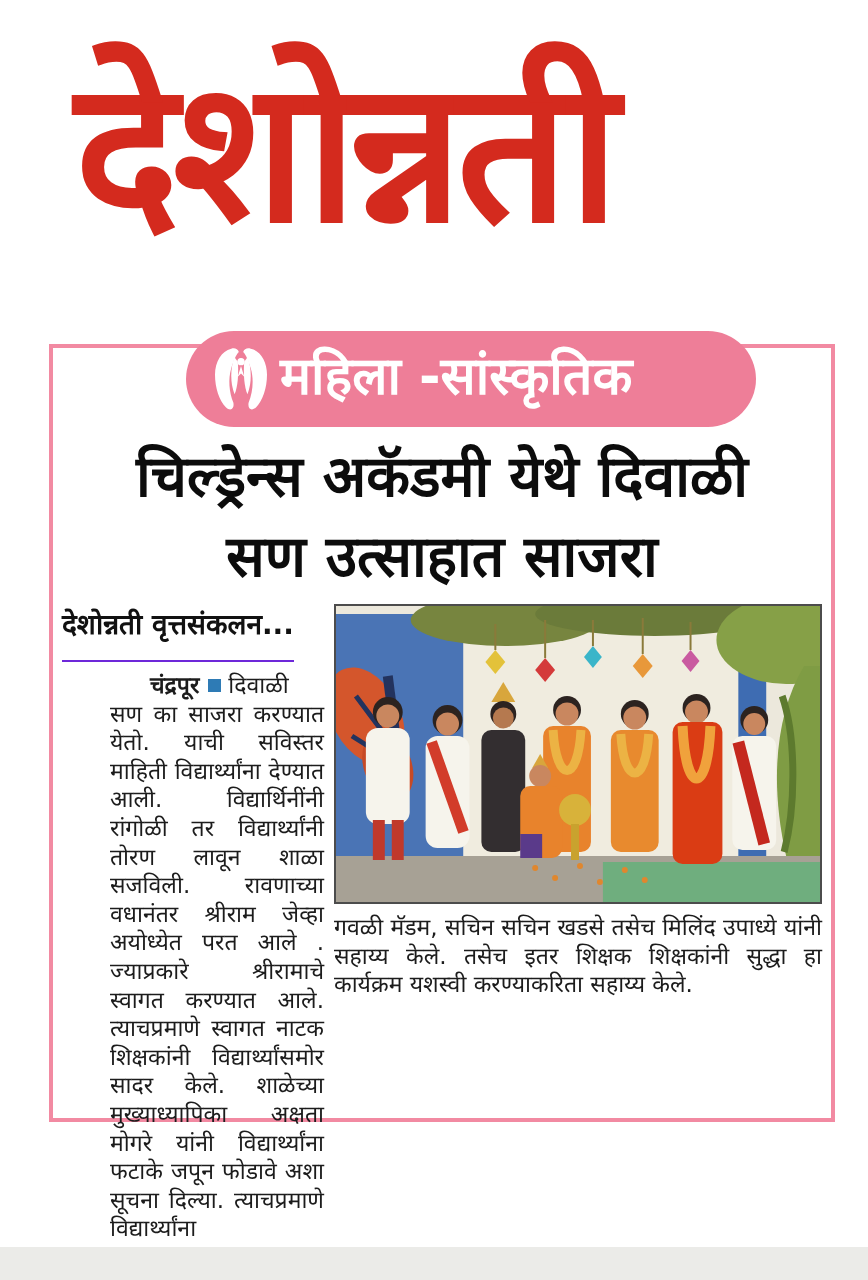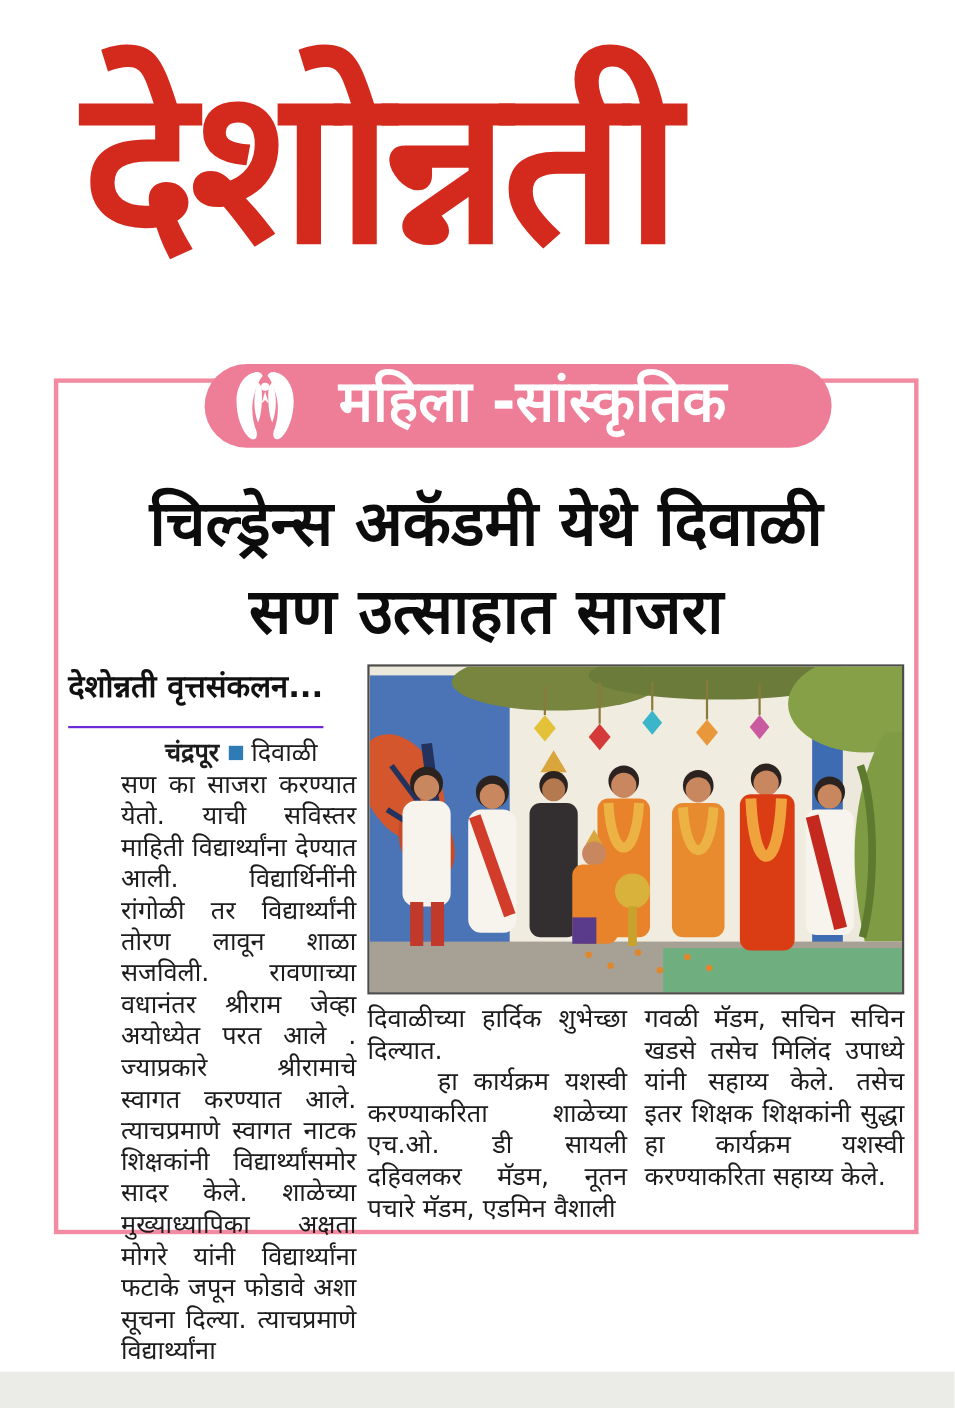--- a/index.html
+++ b/index.html
@@ -22,23 +22,23 @@
     font-size:196px;font-weight:700;color:var(--masthead-red);
     letter-spacing:-6px;line-height:1;white-space:nowrap;
   }
   
   .article-box{
     position:absolute;left:49px;top:344px;width:786px;height:778px;
     border:4px solid var(--box-border-pink);background:#fff;
   }
   
   .banner{
-    position:absolute;left:186px;top:331px;width:570px;height:76px;z-index:3;
+    position:absolute;left:186px;top:331px;width:570px;height:96px;z-index:3;
     background:var(--banner-pink);border-radius:48px;
-    display:flex;align-items:center;gap:28px;padding:0 26px 0 16px;
+    display:flex;align-items:center;gap:0;padding:0 26px 0 16px;
   }
   .banner .icon{flex:none;width:78px;height:78px;}
   .banner .label{
     color:#fff;font-size:52px;font-weight:700;white-space:nowrap;line-height:1;
     padding-bottom:6px;
   }
   
   .headline{
     position:absolute;top:88px;left:6px;right:6px;text-align:center;
     font-size:57px;line-height:80px;font-weight:700;color:#0c0c0c;
@@ -206,24 +206,20 @@
             <circle cx="205" cy="170" r="11" fill="#c9875f"></circle>
             <rect x="185" y="180" width="42" height="72" rx="10" fill="#e8832c"></rect>
             <rect x="185" y="228" width="22" height="24" fill="#5a3a8a"></rect>
             <circle cx="240" cy="204" r="16" fill="#d8b23a"></circle>
             <rect x="236" y="218" width="8" height="36" fill="#c9a22e"></rect>
           </svg>
         </div>
 
         <div class="text-cols">
           <div class="col bodytext">
-            <p>दिवाळीच्या हार्दिक शुभेच्छा दिल्यात.</p>
-            <p class="p-indent">हा कार्यक्रम यशस्वी करण्याकरिता शाळेच्या एच.ओ. डी सायली दहिवलकर मॅडम, नूतन पचारे मॅडम, एडमिन वैशाली</p>
-          </div>
-          <div class="col bodytext">
             <p>गवळी मॅडम, सचिन सचिन खडसे तसेच मिलिंद उपाध्ये यांनी सहाय्य केले. तसेच इतर शिक्षक शिक्षकांनी सुद्धा हा कार्यक्रम यशस्वी करण्याकरिता सहाय्य केले.</p>
           </div>
         </div>
 
       </div>
     </div>
   </div>
 
 
   <div class="bottom-band"></div>

